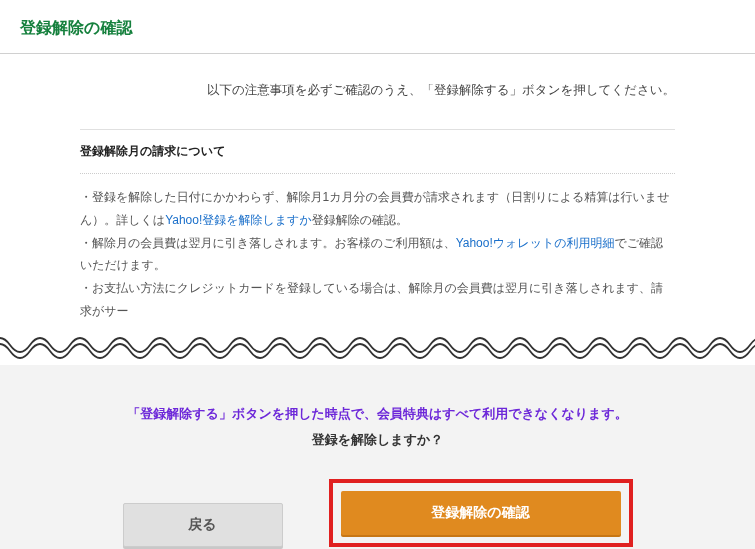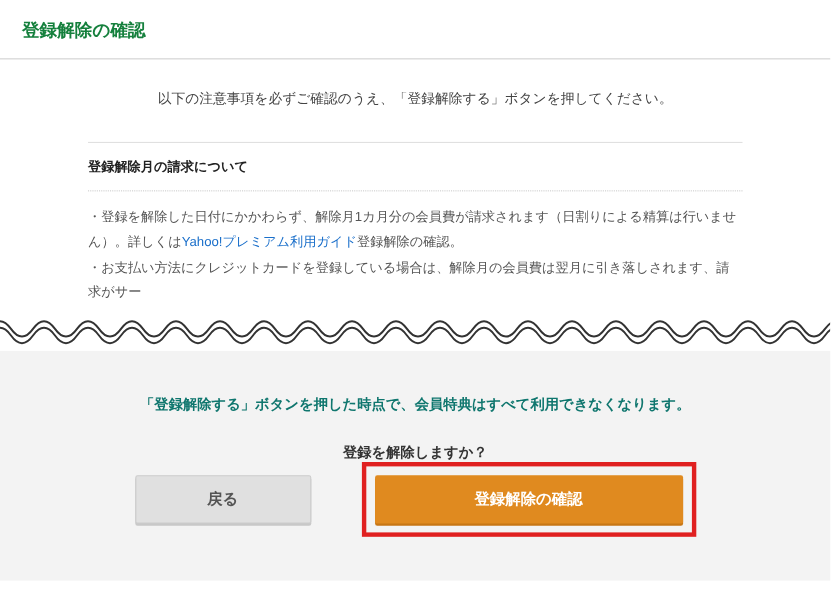--- a/index.html
+++ b/index.html
@@ -20,21 +20,21 @@
     }
     .header h1 {
       font-size: 16px;
       font-weight: bold;
       color: #15803d;
     }
     .content {
       padding: 0 80px;
     }
     .intro {
-      text-align: center;
+      text-align: right;
       font-size: 12.5px;
       color: #444444;
       padding: 28px 0 30px;
     }
     .section-title {
       font-size: 12px;
       font-weight: bold;
       color: #222222;
       padding: 13px 0;
       border-top: 1px solid #e0e0e0;
@@ -62,33 +62,34 @@
       fill: none;
     }
     .footer {
       background: #f3f3f3;
       padding: 40px 0 40px;
       text-align: center;
     }
     .footer .confirm1 {
       font-size: 13px;
       font-weight: bold;
-      color: #0f766e;
-      margin-bottom: 25px;
+      color: #6d28d9;
+      margin-bottom: 8px;
     }
     .footer .confirm2 {
       font-size: 13px;
       font-weight: bold;
       color: #333333;
+      margin-bottom: 30px;
     }
     .buttons {
       display: flex;
       justify-content: center;
       gap: 46px;
-      align-items: center;
+      align-items: flex-end;
     }
     .btn-back {
       width: 160px;
       height: 44px;
       background: #e0e0e0;
       border: 1px solid #cccccc;
       color: #555555;
       font-size: 14px;
       font-weight: bold;
       cursor: pointer;
@@ -125,21 +126,24 @@
   <h1>登録解除の確認</h1>
 </div>
 
 <div class="content">
   <div class="intro">以下の注意事項を必ずご確認のうえ、「登録解除する」ボタンを押してください。</div>
 
   <div class="section-title">登録解除月の請求について</div>
 
   <div class="bullets">
     <div>
-      <span>・登録を解除した日付にかかわらず、解除月1カ月分の会員費が請求されます（日割りによる精算は行いません）。詳しくは</span><a href="#">Yahoo!プレミアム利用ガイド</a><span>登録解除の確認。</span>
+      <span>・登録を解除した日付にかかわらず、解除月1カ月分の会員費が請求されます（日割りによる精算は行いません）。詳しくは</span><a href="#">Yahoo!登録を解除しますか</a><span>登録解除の確認。</span>
+    </div>
+    <div>
+      <span>・解除月の会員費は翌月に引き落しされます。お客様のご利用額は、</span><a href="#">Yahoo!ウォレットの利用明細</a><span>でご確認いただけます。</span>
     </div>
     <div>・お支払い方法にクレジットカードを登録している場合は、解除月の会員費は翌月に引き落しされます、請求がサー</div>
   </div>
 </div>
 
 <div class="wave-wrap">
   <svg width="755" height="40" viewBox="0 0 755 40">
     <path class="wave" d="M -10 20 Q 0 6, 10 20 T 30 20 T 50 20 T 70 20 T 90 20 T 110 20 T 130 20 T 150 20 T 170 20 T 190 20 T 210 20 T 230 20 T 250 20 T 270 20 T 290 20 T 310 20 T 330 20 T 350 20 T 370 20 T 390 20 T 410 20 T 430 20 T 450 20 T 470 20 T 490 20 T 510 20 T 530 20 T 550 20 T 570 20 T 590 20 T 610 20 T 630 20 T 650 20 T 670 20 T 690 20 T 710 20 T 730 20 T 750 20 T 770 20"></path>
     <path class="wave" d="M -10 26 Q 0 12, 10 26 T 30 26 T 50 26 T 70 26 T 90 26 T 110 26 T 130 26 T 150 26 T 170 26 T 190 26 T 210 26 T 230 26 T 250 26 T 270 26 T 290 26 T 310 26 T 330 26 T 350 26 T 370 26 T 390 26 T 410 26 T 430 26 T 450 26 T 470 26 T 490 26 T 510 26 T 530 26 T 550 26 T 570 26 T 590 26 T 610 26 T 630 26 T 650 26 T 670 26 T 690 26 T 710 26 T 730 26 T 750 26 T 770 26"></path>
   </svg>

